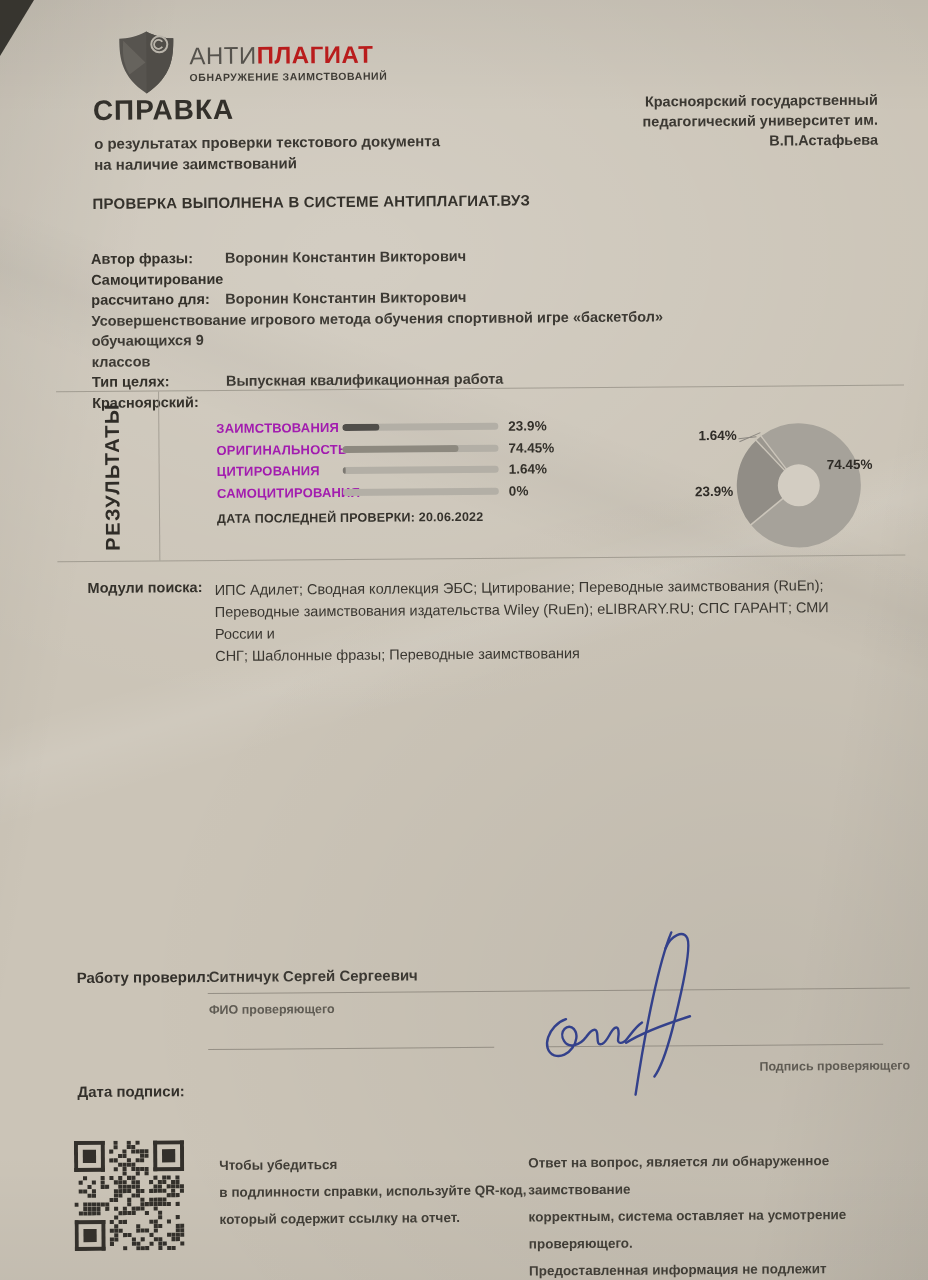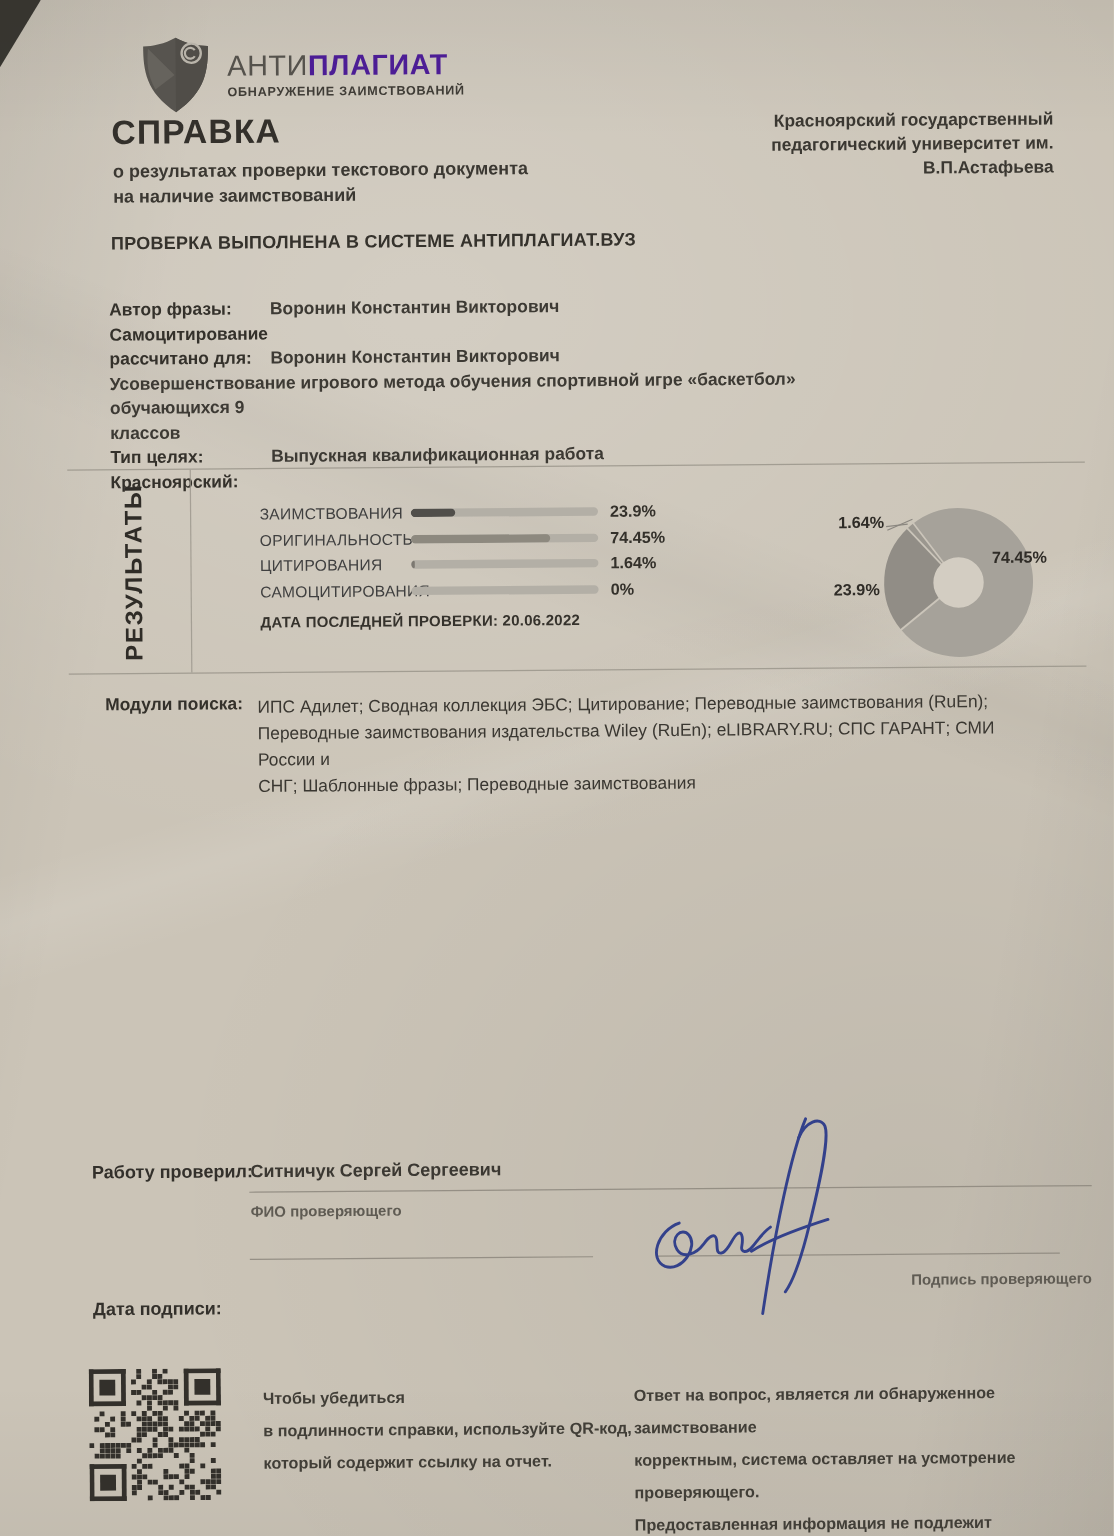--- a/index.html
+++ b/index.html
@@ -26,21 +26,21 @@
     opacity:.85;pointer-events:none;
   }
   #doc{position:absolute;inset:0;transform:rotate(-0.45deg);}
   .abs{position:absolute;}
   .b{font-weight:700;}
   .preline{white-space:pre-line;}
 
   
   .logo-wrap{left:120px;top:25px;width:300px;height:70px;display:flex;align-items:center;gap:12px;}
   .brand-name{font-size:24px;letter-spacing:.5px;color:#55524c;}
-  .brand-name .bold-part{color:#4c1d95;}
+  .brand-name .bold-part{color:#b91c1c;}
   .brand-tagline{font-size:10.5px;font-weight:700;letter-spacing:.6px;color:#3f3c36;margin-top:1px;}
   .page-title{left:97px;top:92px;font-size:28px;letter-spacing:1px;color:#33302b;}
   .subtitle{left:98px;top:130px;font-size:15px;font-weight:700;line-height:21px;color:#3b3832;}
   .university{left:560px;top:93px;width:322px;text-align:right;font-size:14.5px;font-weight:700;line-height:20px;color:#3b3832;}
   .system-line{left:96px;top:192px;font-size:15px;letter-spacing:.2px;color:#35322c;}
 
   
   .fields{left:94px;top:246px;width:770px;}
   .field-row{display:flex;line-height:20.5px;font-size:14.5px;}
   .field-label{width:134px;flex:0 0 134px;font-weight:700;color:#34312b;}
@@ -52,21 +52,21 @@
   .line-bottom{left:58px;top:558px;width:848px;}
   .vline{left:160px;top:389px;width:1px;height:169px;background:#9a958b;opacity:.8;}
   .results-label{
     left:88px;top:398px;height:152px;width:52px;
     writing-mode:vertical-rl;transform:rotate(180deg);
     display:flex;align-items:center;justify-content:center;
     font-size:20px;font-weight:700;letter-spacing:1.5px;color:#2f2c27;
   }
   .metrics{left:218px;top:416px;width:470px;}
   .metric-row{display:flex;align-items:center;height:21.5px;}
-  .metric-label{width:126px;flex:0 0 126px;font-size:13px;font-weight:400;letter-spacing:.2px;color:#404040;}
+  .metric-label{width:126px;flex:0 0 126px;font-size:13px;font-weight:700;letter-spacing:.2px;color:#a21caf;}
   .metric-bar{width:156px;flex:0 0 156px;height:7px;border-radius:4px;position:relative;overflow:hidden;}
   .metric-fill{position:absolute;left:0;top:0;bottom:0;border-radius:4px;}
   .metric-value{margin-left:10px;font-size:13.5px;font-weight:700;color:#34312b;}
   .last-check{left:218px;top:510px;font-size:12.5px;font-weight:700;letter-spacing:.2px;color:#35322c;}
 
   .pie-wrap{left:688px;top:412px;width:230px;height:146px;}
   .pie-label{position:absolute;font-size:13.5px;font-weight:700;color:#2f2c27;}
   .pl-citations{left:12px;top:18px;}
   .pl-originality{left:140px;top:48px;}
   .pl-borrowings{left:8px;top:74px;}

